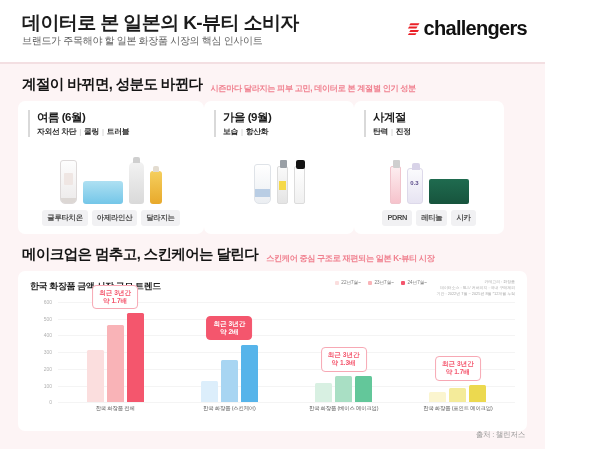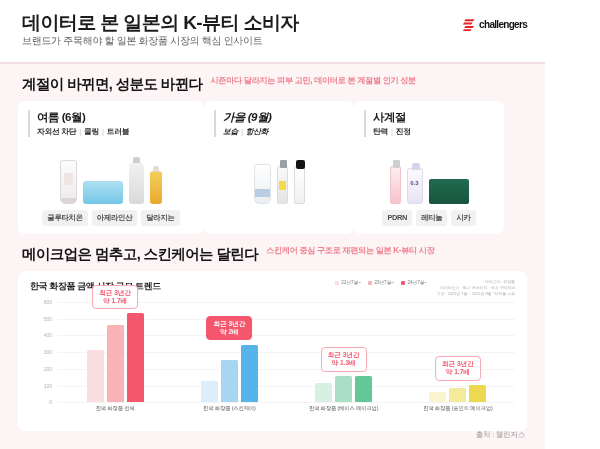--- a/index.html
+++ b/index.html
@@ -15,33 +15,33 @@
   
   .header {
     position: relative; height: 64px; background: #ffffff;
     padding: 12px 18px 0 22px;
     border-bottom: 2px solid #f3dfe2;
   }
   .header-title { font-size: 19px; font-weight: bold; color: #1c1c1c; letter-spacing: -0.6px; line-height: 1.15; }
   .header-sub { font-size: 10px; color: #5f5f5f; letter-spacing: -0.3px; }
   .logo { position: absolute; right: 18px; top: 17px; display: flex; align-items: center; gap: 3px; }
   .logo-mark { display: block; }
-  .logo-text { font-size: 10px; font-weight: bold; color: #111; letter-spacing: -0.7px; }
+  .logo-text { font-size: 20px; font-weight: bold; color: #111; letter-spacing: -0.7px; }
 
   
   .section { padding: 0 18px; }
-  .sec-head { display: flex; align-items: flex-start; gap: 8px; padding: 11px 4px 7px 4px; }
+  .sec-head { display: flex; align-items: flex-end; gap: 8px; padding: 11px 4px 7px 4px; }
   .sec-title { font-size: 14.5px; font-weight: bold; color: #141414; letter-spacing: -0.6px; }
   .sec-sub { font-size: 8.2px; font-weight: bold; color: #f0808f; letter-spacing: -0.35px; }
 
   
   .cards { display: flex; }
   .card { background: #ffffff; border-radius: 7px; padding: 9px 10px 8px 10px; }
   .card.summer { width: 186px; }
-  .card.fall   { width: 150px; font-style: italic; }
+  .card.fall   { width: 150px; }
   .card.allsea { width: 150px; }
   .card-head { border-left: 2.5px solid #d9d9d9; padding-left: 7px; margin-bottom: 7px; }
   .card-season { font-size: 11.5px; font-weight: bold; color: #1c1c1c; letter-spacing: -0.5px; line-height: 1.25; }
   .card-tags { font-size: 7.8px; font-weight: bold; color: #2e2e2e; letter-spacing: -0.3px; margin-top: 2px; }
   .card-tags .sep { color: #c8c8c8; font-weight: normal; margin: 0 3px; }
 
   .prods { display: flex; align-items: flex-end; justify-content: center; gap: 6px; height: 60px; }
   .chips { display: flex; gap: 4px; justify-content: center; margin-top: 6px; }
   .chip {
     background: #f1f1f3; color: #4a4a4a; border-radius: 3px;

